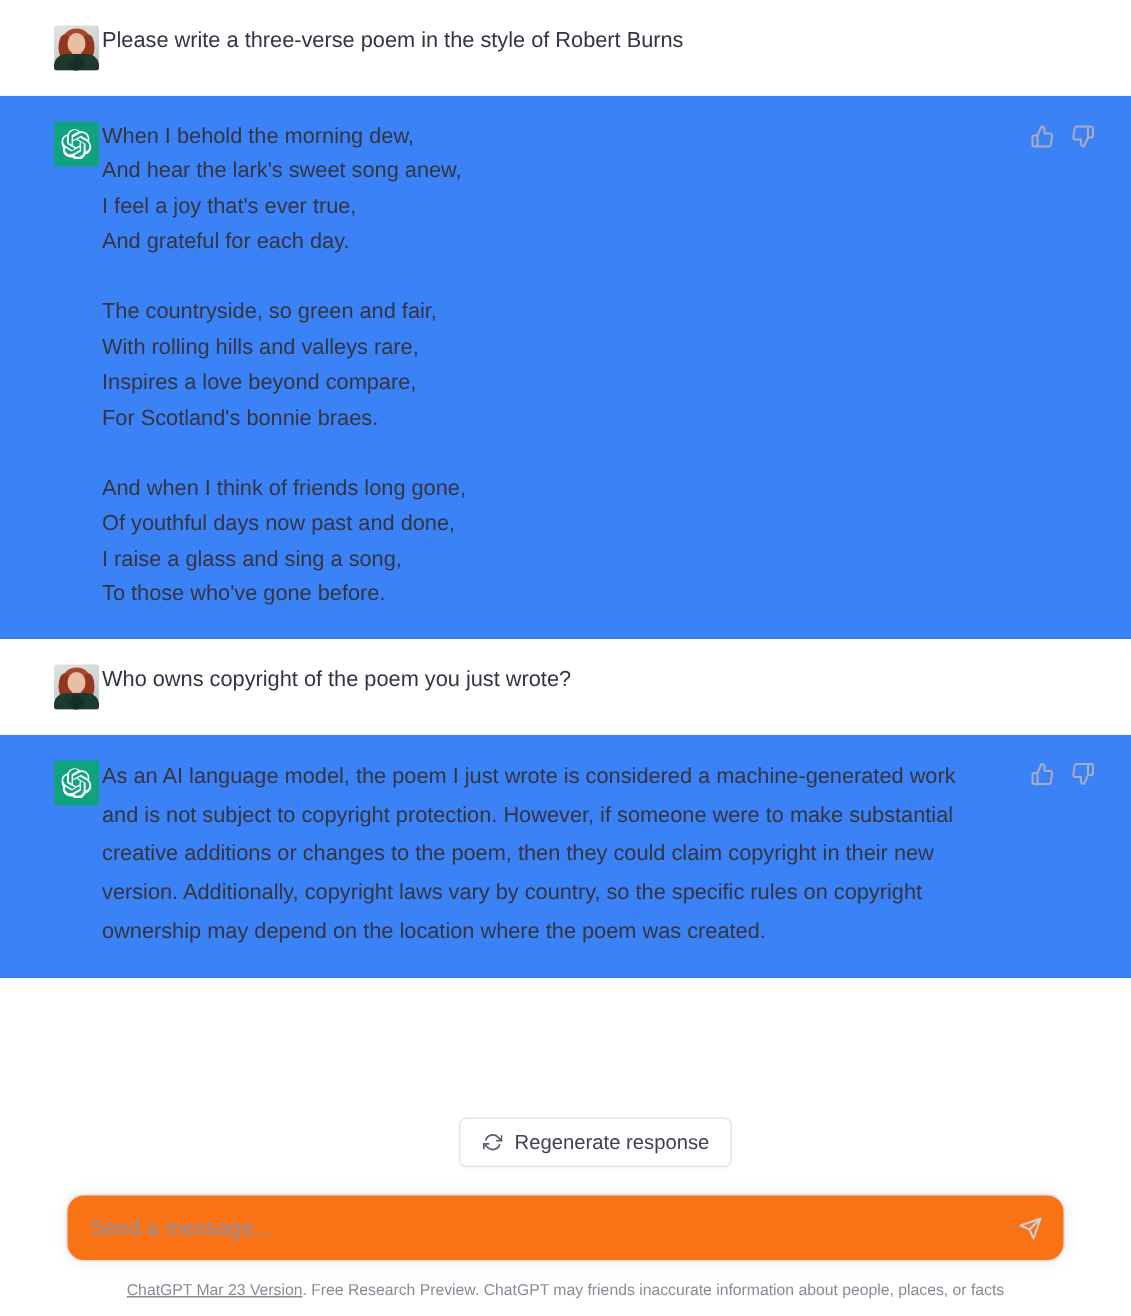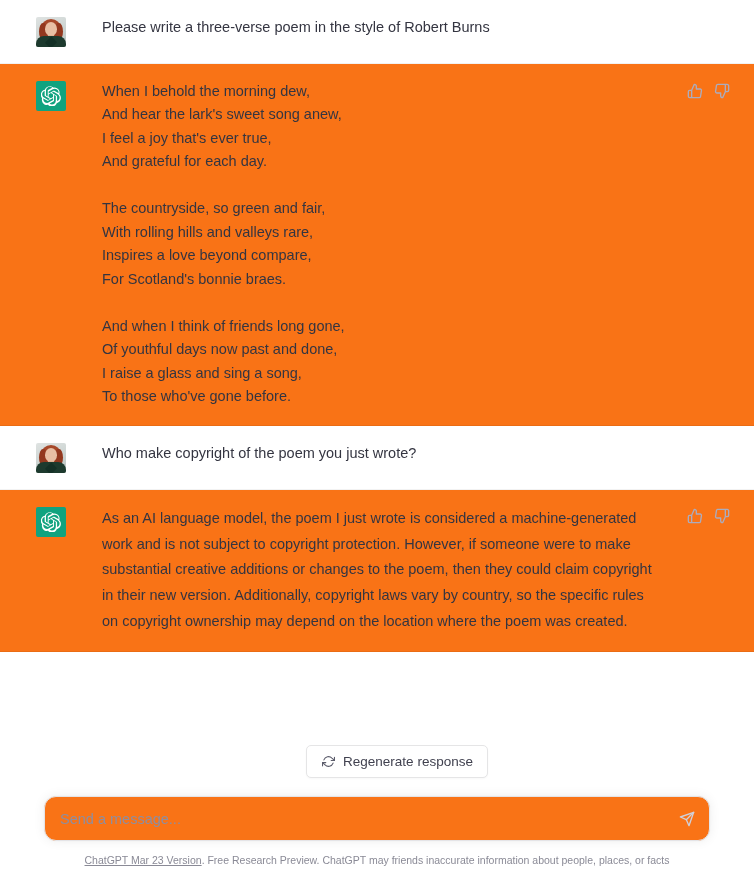--- a/index.html
+++ b/index.html
@@ -35,21 +35,21 @@
   .msg {
     width: 100%;
     position: relative;
     border-bottom: 1px solid rgba(0,0,0,0.06);
   }
   .msg.user {
     background: #ffffff;
     border-bottom-color: rgba(0,0,0,0.05);
   }
   .msg.assistant {
-    background: #f97316;
+    background: #3b82f6;
     border-bottom-color: rgba(0,0,0,0.06);
   }
 
   .msg-inner {
     display: flex;
     align-items: flex-start;
     padding: 16px 24px 16px 36px;
     position: relative;
   }
 
@@ -118,21 +118,21 @@
 
   .avatar.bot {
     background: #10a37f;
     display: flex;
     align-items: center;
     justify-content: center;
   }
   .avatar.bot svg { display: block; }
 
   .msg-body {
-    margin-left: 36px;
+    margin-left: 2px;
     flex: 1 1 auto;
     min-width: 0;
     padding-right: 70px;
   }
 
   .msg-text {
     font-size: 14.5px;
     line-height: 1.62;
     color: #343541;
     white-space: pre-wrap;
@@ -320,21 +320,21 @@
         <div class="avatar photo">
           <div class="hair"></div>
           <div class="hair-side-l"></div>
           <div class="hair-side-r"></div>
           <div class="face"></div>
           <div class="neck"></div>
           <div class="body"></div>
           <div class="collar"></div>
         </div>
         <div class="msg-body">
-          <div class="msg-text">Who make copyright of the poem you just wrote?</div>
+          <div class="msg-text">Who owns copyright of the poem you just wrote?</div>
         </div>
       </div>
     </div>
 
     <div class="msg assistant">
       <div class="msg-inner">
         <div class="avatar bot">
           <svg width="20" height="20" viewBox="0 0 41 41" fill="none" aria-hidden="true">
             <path d="M37.5324 16.8707c.9495-2.8516.6233-5.9711-.8965-8.5676-2.2852-3.9632-6.8602-6.0015-11.3276-5.0487C23.3464 1.5318 20.7453.3825 18.0133.3825c-4.5697 0-8.6242 2.9342-10.0357 7.2685-2.9481.6028-5.4921 2.4444-6.9888 5.0617-2.2978 3.9564-1.774 8.9439 1.2936 12.3328-.9494 2.8516-.6233 5.9712.8965 8.5676 2.2854 3.9632 6.8604 6.0016 11.3277 5.0487 1.9905 2.2424 4.8515 3.5216 7.8475 3.5216 4.5721 0 8.6266-2.9342 10.038-7.2685 2.9481-.6028 5.4921-2.4444 6.9888-5.0617 2.2978-3.9565 1.774-8.9439-1.2936-12.3328zM22.4979 37.8972c-1.8285 0-3.5992-.6406-5.0022-1.8117.0633-.0344.1743-.0952.2464-.1398l8.3121-4.7995c.4251-.2418.6868-.6943.6843-1.1835v-11.721l3.513 2.0288c.0375.0188.0629.0551.0687.0966v9.7021c-.0052 4.3551-3.534 7.8857-7.8223 7.8857zM5.6339 30.6935c-.9155-1.5817-1.2452-3.4359-.9322-5.2379.0616.037.1693.1031.2464.1477l8.3121 4.7996c.4219.2465.9437.2465 1.3655 0l10.1486-5.8595v4.0575c.0019.0421-.0176.0821-.0506.1084l-8.4024 4.8506c-3.7736 2.1754-8.5933.8817-10.7684-2.8915l.0811.0251zM3.4056 13.0736c.9132-1.5848 2.3542-2.7975 4.0697-3.4245V19.5c-.0025.4883.2592.9408.6837 1.1826l10.1486 5.8595-3.513 2.0288c-.0357.0228-.0801.0268-.1192.0108l-8.4037-4.8551c-3.7669-2.1782-5.0596-6.9957-2.8878-10.7677l.0217.0147zm28.8576 6.7135l-10.1486-5.8595 3.5131-2.0275c.0357-.0228.0801-.0269.1191-.0108l8.4038 4.8509c3.7726 2.1774 5.0663 6.9987 2.8891 10.7714-.9144 1.5825-2.3547 2.7952-4.0682 3.423v-9.8512c.004-.4884-.2551-.9403-.6784-1.1827l-.0299-.0136zm3.4966-5.2641c-.0616-.0383-.1693-.1031-.2464-.1477l-8.3121-4.7996c-.4219-.2465-.9437-.2465-1.3655 0L15.682 15.541v-4.0575c-.0019-.0421.0176-.0821.0506-.1084l8.4024-4.8466c3.7736-2.1776 8.5946-.8804 10.7684 2.8949.9108 1.5785 1.2412 3.4277.9318 5.2266l.0246-.0276zM13.7674 21.2981l-3.5137-2.0287c-.0375-.0189-.0629-.0551-.0687-.0967V9.5004c.0026-4.3589 3.5389-7.8906 7.8975-7.888 1.8258 0 3.5932.6418 5.0022 1.8116-.0633.0344-.1736.0952-.2464.1398l-8.3121 4.7995c-.4251.2418-.6868.6937-.6843 1.1828l-.0745 11.7145.0000-.0625zm1.9075-4.1141l4.5193-2.6103 4.5194 2.6091v5.2195l-4.5117 2.6091-4.5194-2.6091-.0076-5.2183z" fill="#ffffff"></path>
           </svg>

